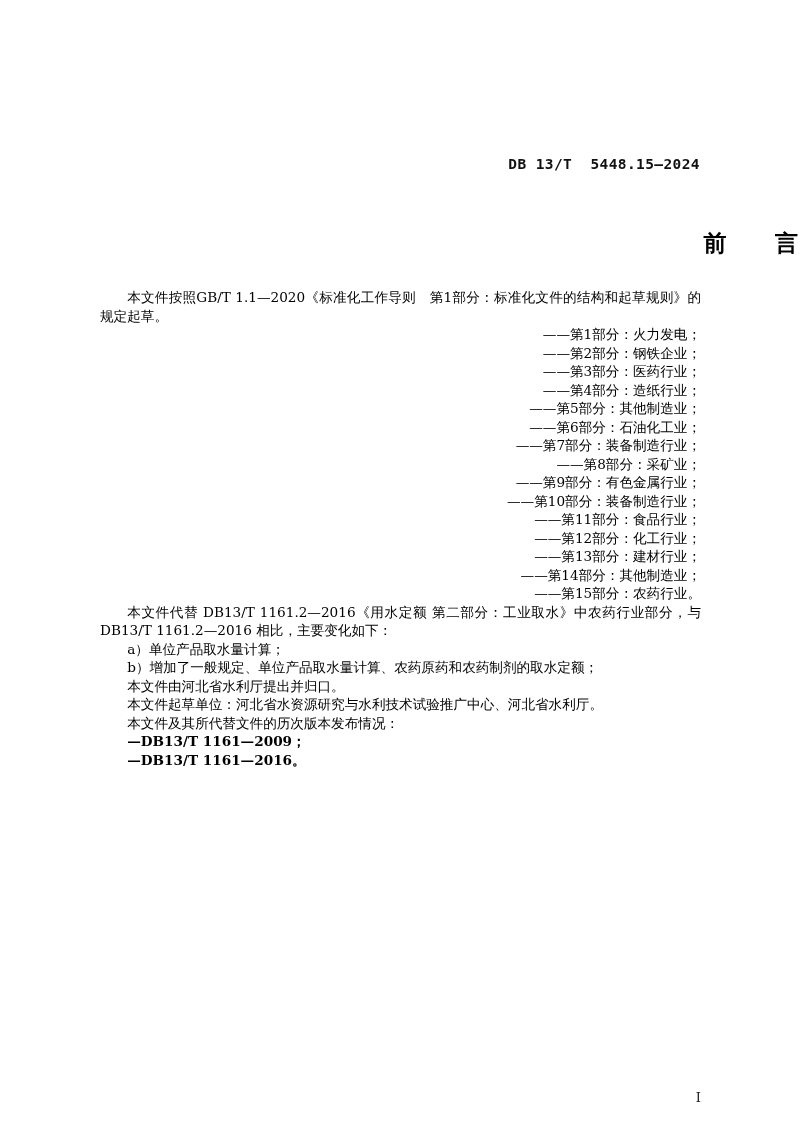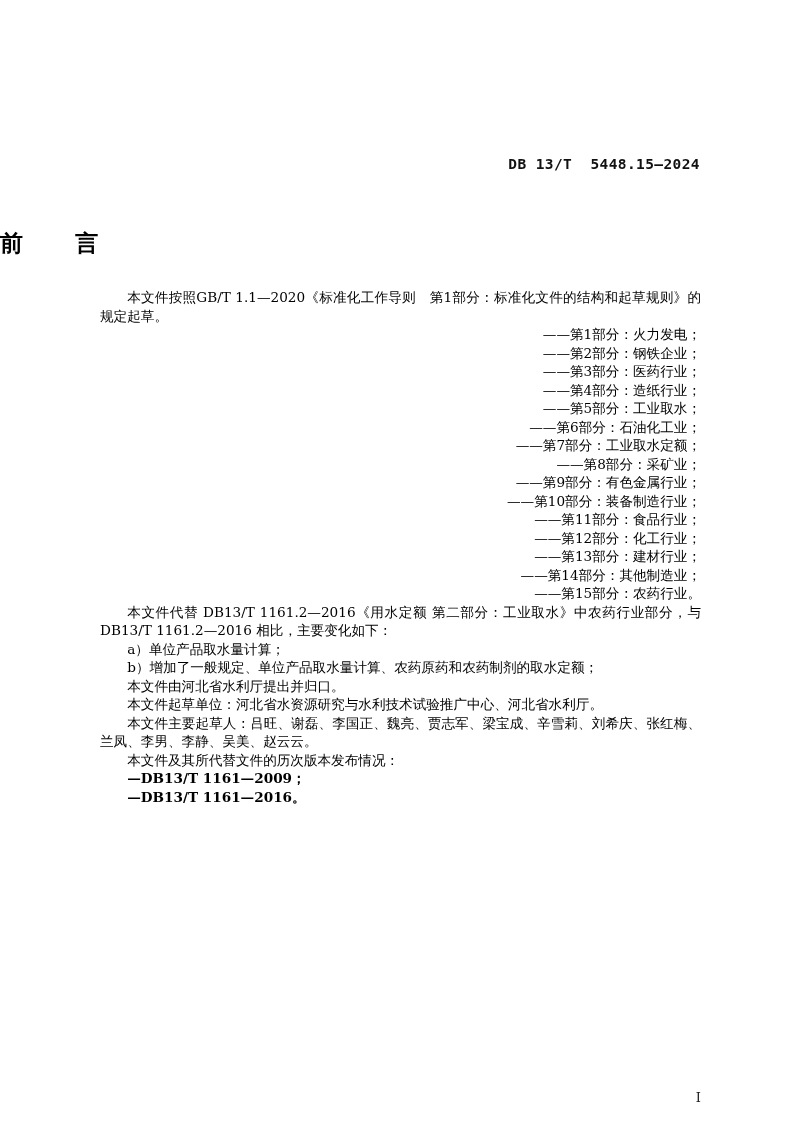--- a/index.html
+++ b/index.html
@@ -39,27 +39,27 @@
     color: #111;
     white-space: pre;
   }
 
   
   .doc-title {
     position: absolute;
     top: 168px;
     left: 0;
     width: 800px;
-    text-align: left;
+    text-align: right;
     font-size: 23px;
     font-weight: bold;
     letter-spacing: 2px;
     color: #000;
     white-space: pre;
-    font-family: Liberation Sans, sans-serif;
+    font-family: Liberation Serif, serif;
   }
 
   
   .body-block {
     position: absolute;
     top: 228px;
     left: 100px;
     width: 601px;
     font-size: 13.6px;
     line-height: 18.5px;
@@ -122,43 +122,42 @@
 
   <div class="body-block">
 
     <p class="para">本文件按照GB/T 1.1—2020《标准化工作导则　第1部分：标准化文件的结构和起草规则》的规定起草。</p>
 
 
     <p class="part-line">——第1部分：火力发电；</p>
     <p class="part-line">——第2部分：钢铁企业；</p>
     <p class="part-line">——第3部分：医药行业；</p>
     <p class="part-line">——第4部分：造纸行业；</p>
-    <p class="part-line">——第5部分：工业取水；</p>
+    <p class="part-line">——第5部分：其他制造业；</p>
     <p class="part-line">——第6部分：石油化工业；</p>
-    <p class="part-line">——第7部分：工业取水定额；</p>
+    <p class="part-line">——第7部分：装备制造行业；</p>
     <p class="part-line">——第8部分：采矿业；</p>
     <p class="part-line">——第9部分：有色金属行业；</p>
     <p class="part-line">——第10部分：装备制造行业；</p>
     <p class="part-line">——第11部分：食品行业；</p>
     <p class="part-line">——第12部分：化工行业；</p>
     <p class="part-line">——第13部分：建材行业；</p>
     <p class="part-line">——第14部分：其他制造业；</p>
     <p class="part-line">——第15部分：农药行业。</p>
 
 
     <p class="para">本文件代替 DB13/T 1161.2—2016《用水定额 第二部分：工业取水》中农药行业部分，与 DB13/T 1161.2—2016 相比，主要变化如下：</p>
 
     <p class="alpha-line">a）单位产品取水量计算；</p>
     <p class="alpha-line">b）增加了一般规定、单位产品取水量计算、农药原药和农药制剂的取水定额；</p>
 
     <p class="para">本文件由河北省水利厅提出并归口。</p>
 
     <p class="para">本文件起草单位：河北省水资源研究与水利技术试验推广中心、河北省水利厅。</p>
 
-    <p class="para">本文件主要起草人：吕旺、谢磊、李国正、魏亮、贾志军、梁宝成、辛雪莉、刘希庆、张红梅、兰凤、李男、李静、吴美、赵云云。</p>
 
     <p class="para">本文件及其所代替文件的历次版本发布情况：</p>
 
     <p class="hist-line">—DB13/T 1161—2009；</p>
     <p class="hist-line">—DB13/T 1161—2016。</p>
 
   </div>
 
   <div class="page-number">I</div>
 

